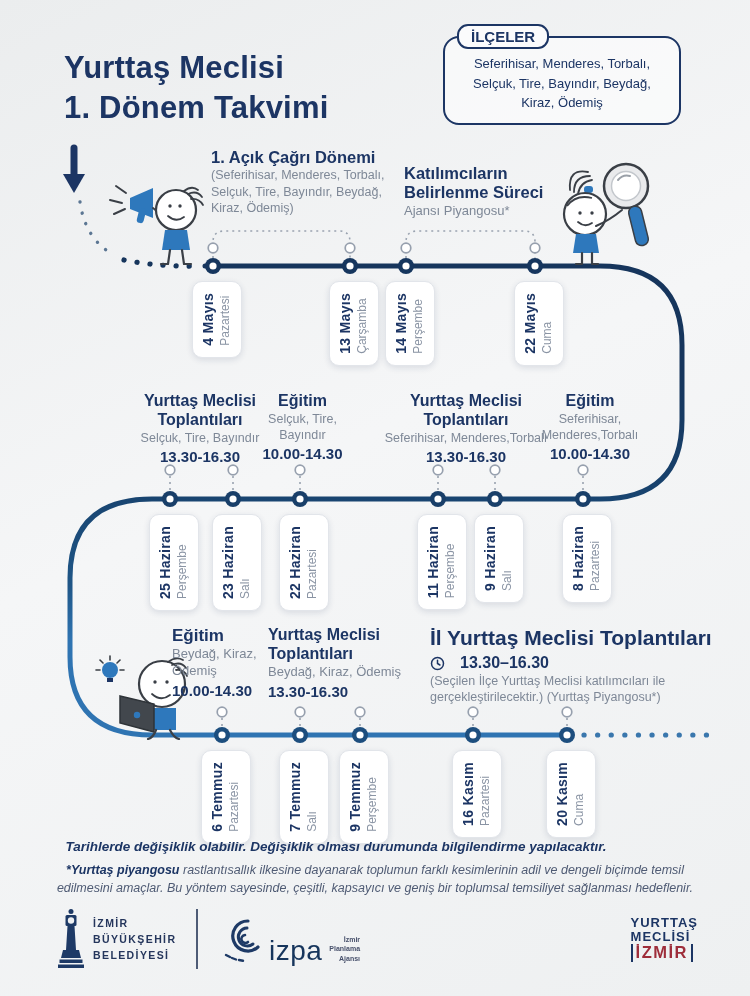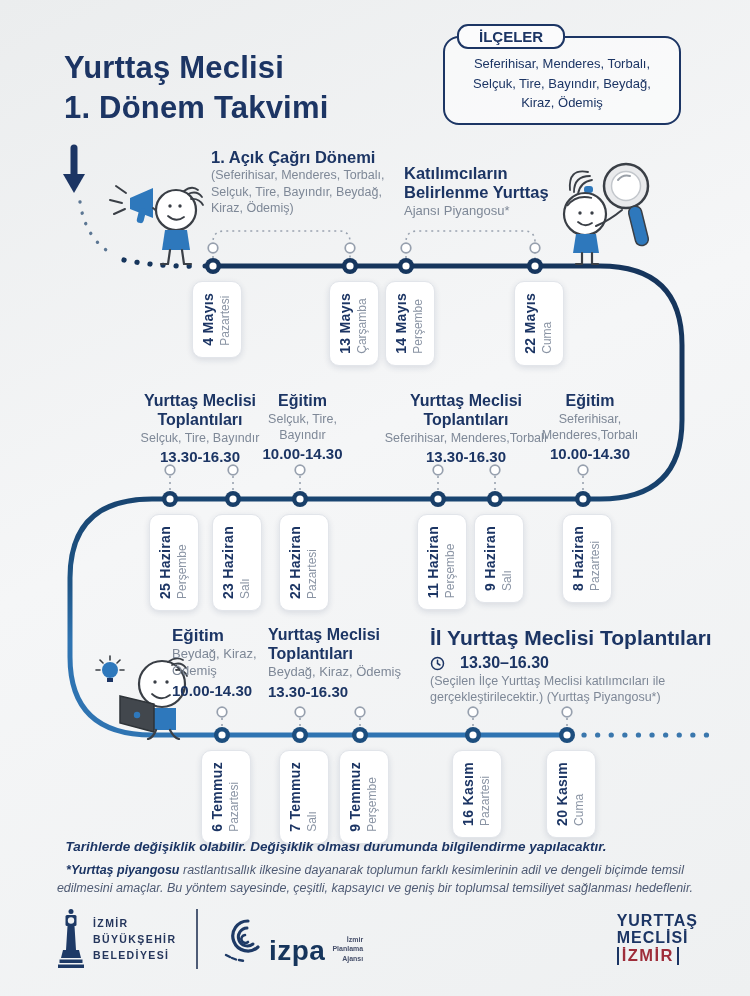--- a/index.html
+++ b/index.html
@@ -7,21 +7,21 @@
   .poster{position:relative;width:750px;height:996px;overflow:hidden;
     background:linear-gradient(155deg,#ebedee 0%,#f5f6f7 45%,#eef0f1 100%);}
   .abs{position:absolute;}
   svg{display:block;}
 
   
   .page-title{left:64px;top:48px;font-size:31px;font-weight:800;color:#1c3564;line-height:1.28;letter-spacing:.2px;}
 
   
   .districts{left:443px;top:36px;width:238px;border:2.5px solid #1c3564;border-radius:16px;background:rgba(255,255,255,.55);padding:16px 15px 10px 15px;box-sizing:border-box;}
-  .districts-tab{position:absolute;top:-14px;left:12px;background:#fbfbfc;border:2.5px solid #1c3564;border-radius:11px;padding:2px 20px;font-size:15px;font-weight:800;color:#1c3564;}
+  .districts-tab{position:absolute;top:-14px;left:12px;background:#fbfbfc;border:2.5px solid #1c3564;border-radius:11px;padding:2px 12px;font-size:15px;font-weight:800;color:#1c3564;}
   .districts-list{font-size:13px;font-weight:400;color:#1c3564;line-height:1.5;white-space:pre-line;text-align:center;}
 
   
   .ev{line-height:1.18;}
   .ev .t{font-size:16px;font-weight:800;color:#1c3564;white-space:pre-line;}
   .ev .s{font-size:12.5px;color:#7e8897;line-height:1.3;white-space:pre-line;margin-top:0;}
   .ev .tm{font-size:15px;font-weight:800;color:#1c3564;margin-top:2px;}
   .ev.center{text-align:center;}
   .timerow{display:flex;align-items:center;gap:15px;margin-top:3px;}
   .timerow .tm{margin-top:0;font-size:16px;}
@@ -37,24 +37,24 @@
   .notice{left:0;top:839px;width:672px;text-align:center;font-size:13.5px;font-style:italic;font-weight:700;color:#1c3564;}
   .footnote{left:45px;top:861px;width:660px;text-align:center;font-size:12.5px;font-style:italic;color:#4f5b74;line-height:1.45;}
   .footnote b{color:#1c3564;font-weight:800;}
 
   
   .logos{left:58px;top:902px;width:640px;height:74px;display:flex;align-items:center;}
   .muni{display:flex;align-items:center;gap:9px;}
   .muni-text div{font-size:10.5px;font-weight:700;letter-spacing:1.4px;color:#25365c;line-height:1.55;}
   .logo-divider{width:1.5px;height:60px;background:#31415f;opacity:.85;margin:0 20px;}
   .izpa{display:flex;align-items:flex-end;gap:7px;}
-  .izpa-name{font-size:28px;font-weight:700;color:#16355c;line-height:.9;letter-spacing:.5px;}
+  .izpa-name{font-size:28px;font-weight:400;color:#16355c;line-height:.9;letter-spacing:.5px;}
   .izpa-sub div{font-size:7px;font-weight:700;color:#47506b;line-height:1.35;text-align:right;}
   .assembly{margin-left:auto;text-align:left;line-height:1.05;}
-  .assembly .l1,.assembly .l2{font-size:16px;font-weight:800;color:#1c3564;letter-spacing:1px;}
+  .assembly .l1,.assembly .l2{font-size:13px;font-weight:800;color:#1c3564;letter-spacing:1px;}
   .assembly .l3{display:inline-block;font-size:16.5px;font-weight:800;color:#9e2d3a;letter-spacing:1.5px;
     border-left:2px solid #1c3564;border-right:2px solid #1c3564;padding:0 3px;margin-top:1px;}
 </style>
 </head>
 <body>
 
 <div class="poster">
 
   <svg class="abs" style="left:0;top:0" width="750" height="996" viewBox="0 0 750 996">
     <defs>
@@ -245,21 +245,21 @@
   </div>
 
   <div class="abs ev" style="left:211px;top:148px;width:205px">
     <div class="t" style="font-size:16.5px">1. Açık Çağrı Dönemi</div>
     <div class="s">(Seferihisar, Menderes, Torbalı,
 Selçuk, Tire, Bayındır, Beydağ,
 Kiraz, Ödemiş)</div>
   </div>
   <div class="abs ev" style="left:404px;top:164px;width:175px">
     <div class="t" style="font-size:16.5px">Katılımcıların
-Belirlenme Yurttaş</div>
+Belirlenme Süreci</div>
     <div class="s" style="font-size:13px">Ajansı Piyangosu*</div>
   </div>
 
   <div class="pill" style="left:192px;top:281px">
       <div class="pv">
         <span class="pd">4 Mayıs</span>
         <span class="pw">Pazartesi</span>
       </div>
     </div>
   <div class="pill" style="left:329px;top:281px">

